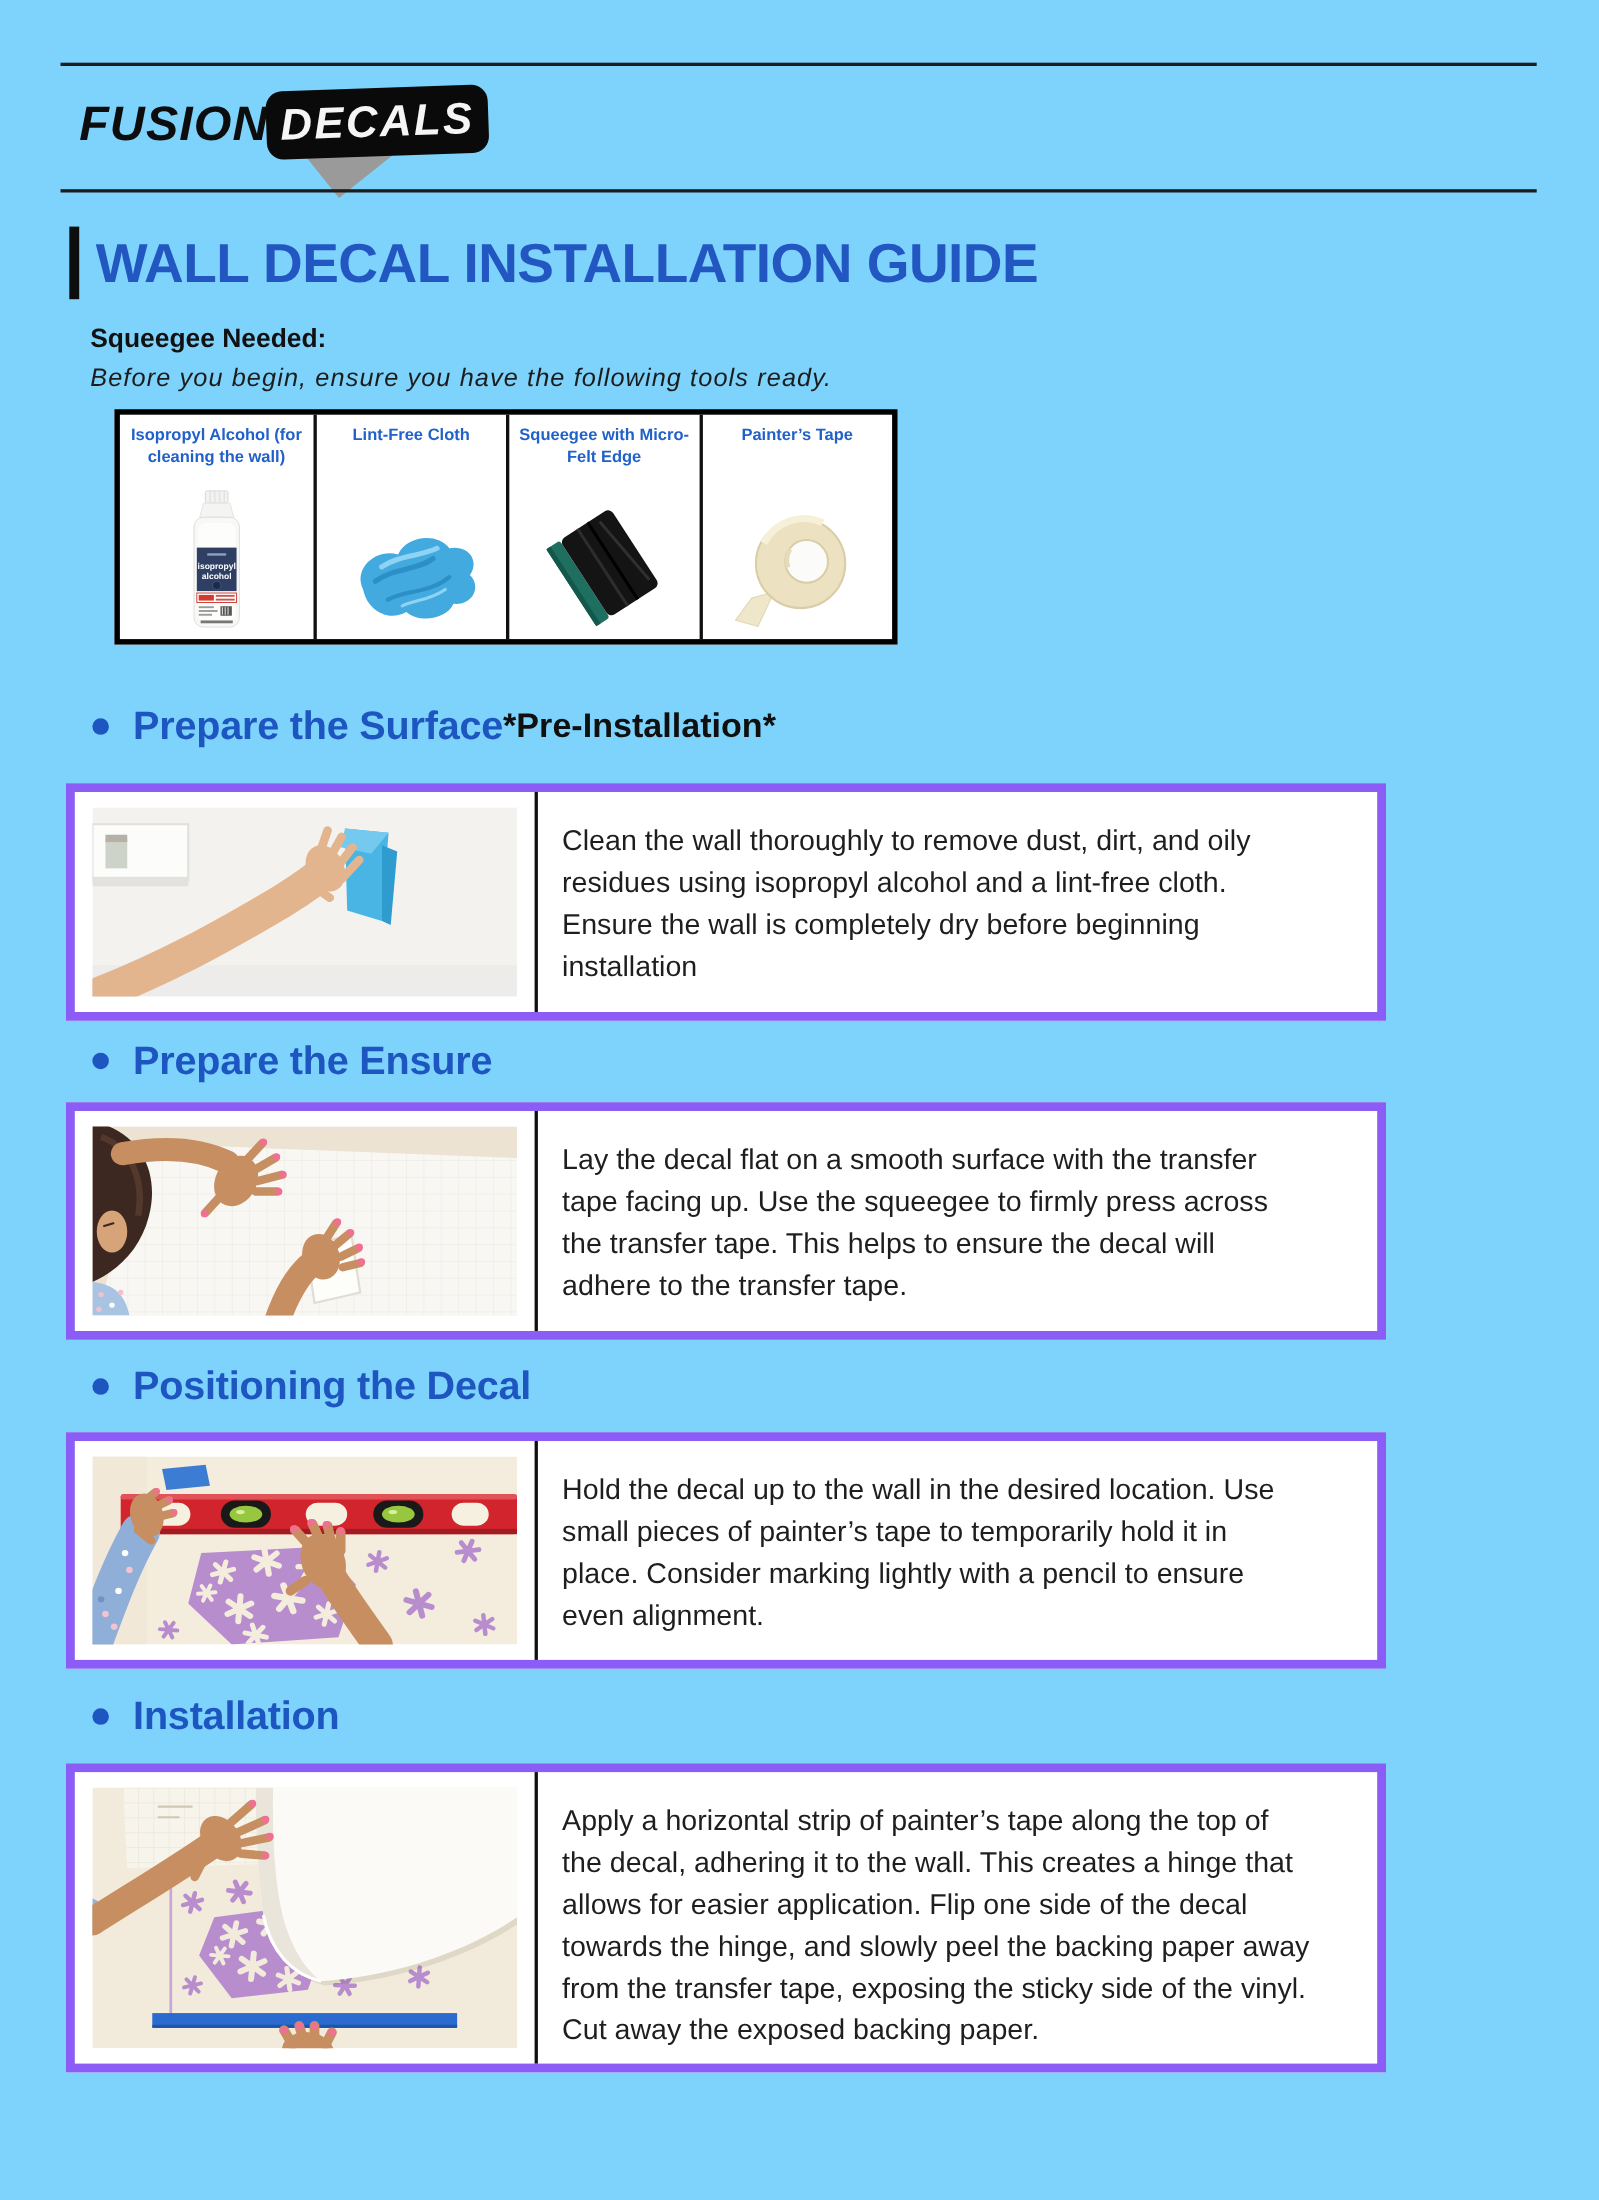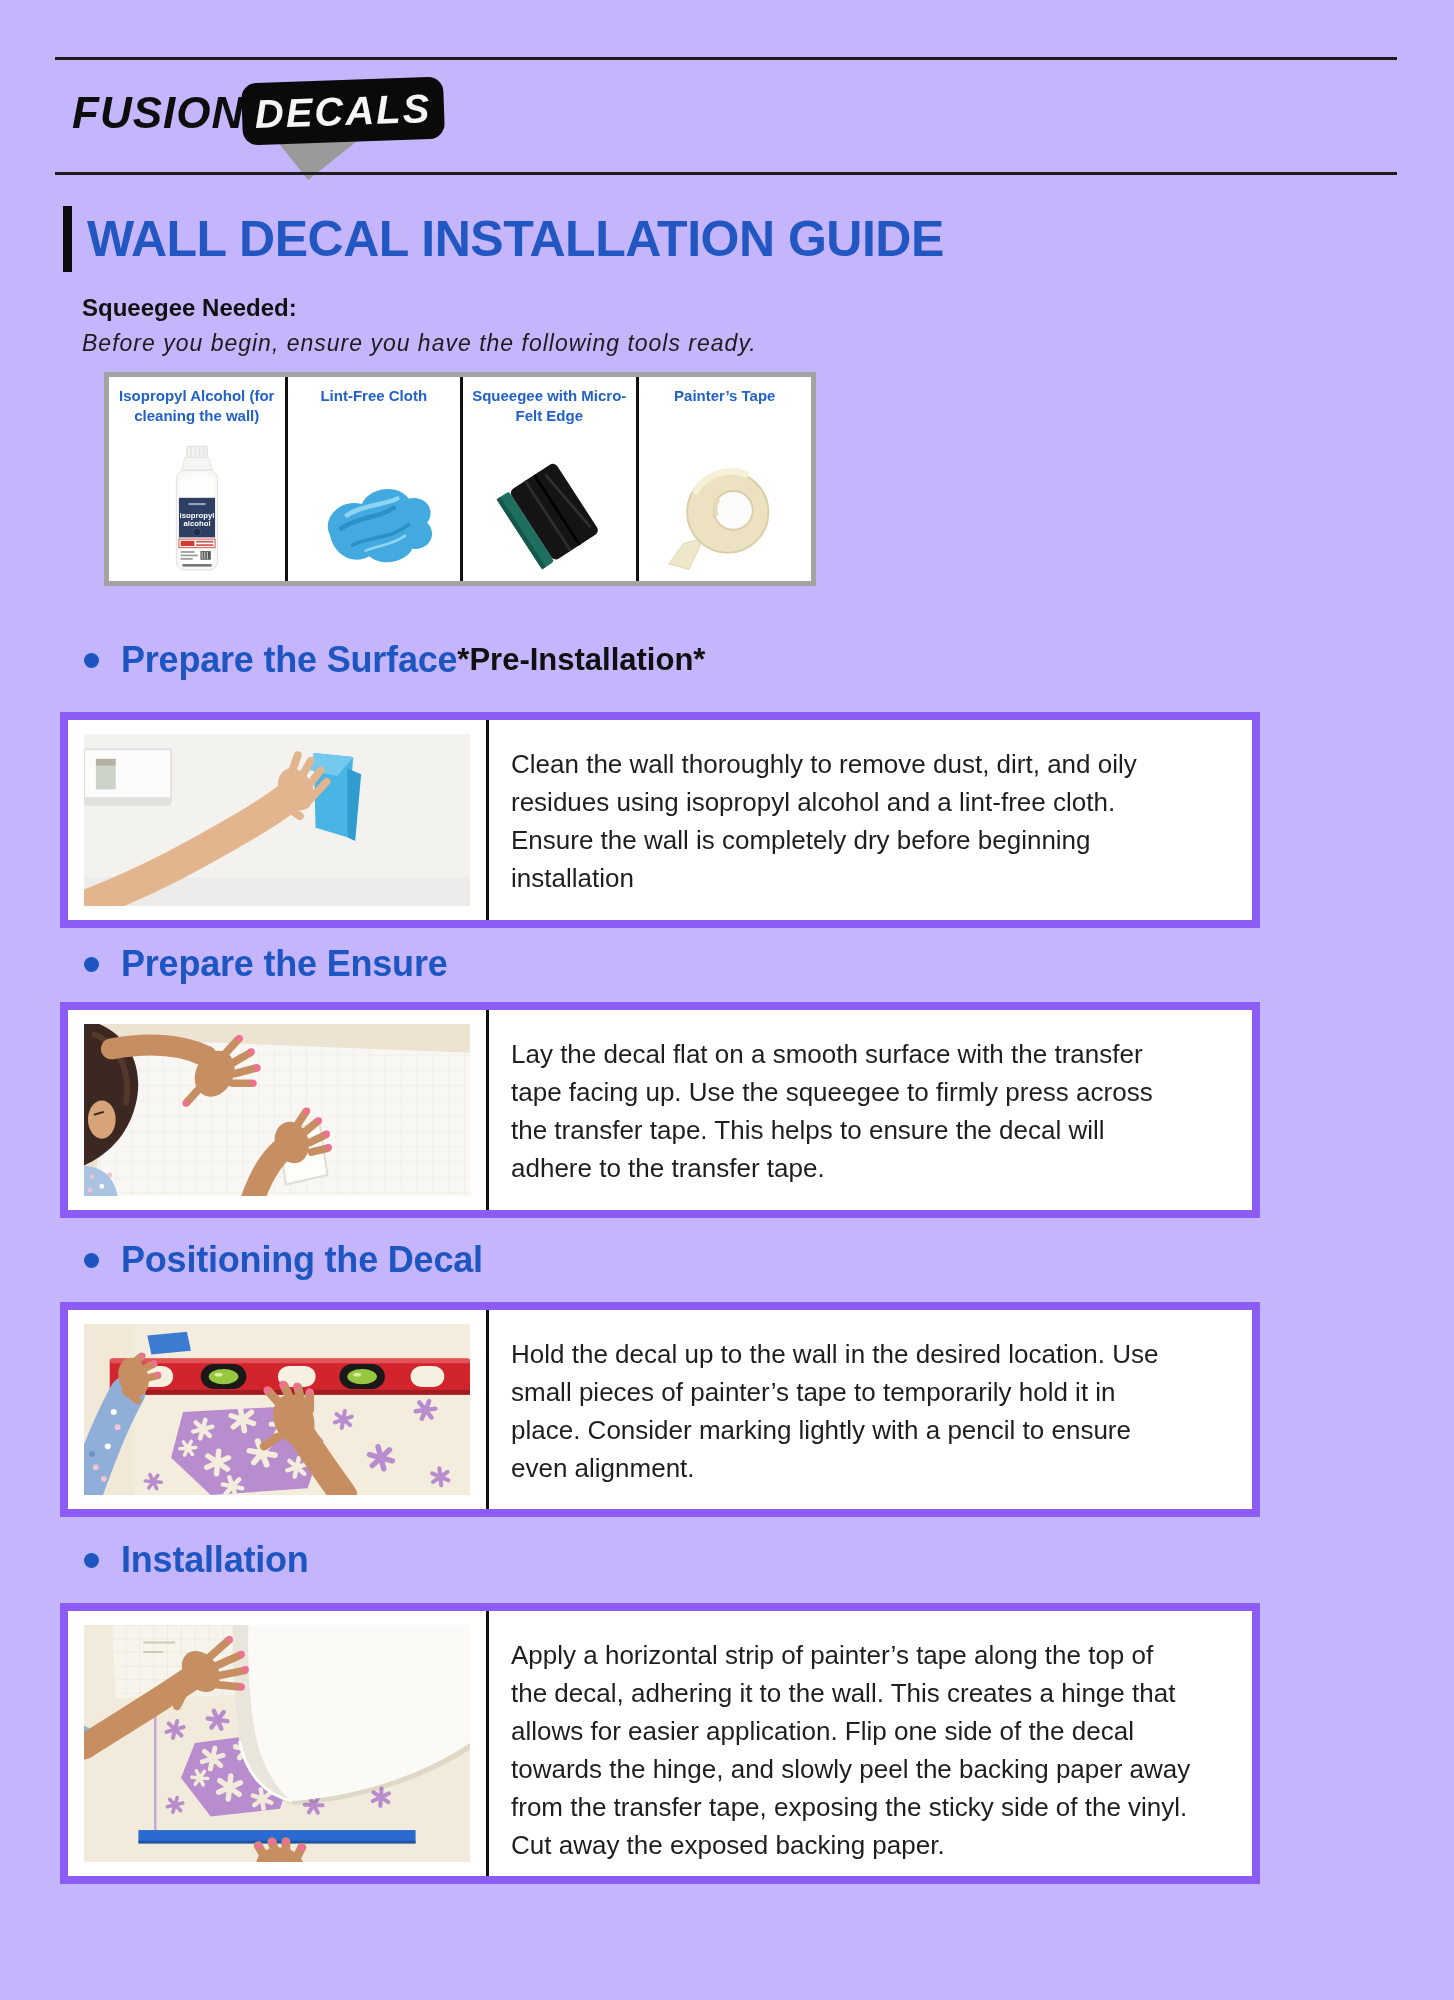--- a/index.html
+++ b/index.html
@@ -1,18 +1,18 @@
 <!DOCTYPE html>
 <html style="--accent-blue: #1d55c1; --title-blue: #2257c2; --table-label-blue: #2161c9; --level-red: #d2242c; --decal-purple: #b88dcd; --painter-tape-blue: #2b6ace; --cloth-blue: #42aadf;"><head>
 <meta charset="utf-8">
 <style>
   html,body{margin:0;padding:0;background:#ffffff;}
   *{box-sizing:border-box;}
   .page{
-    position:relative;width:1454px;height:2000px;background:#c4b5fd;
+    position:relative;width:1454px;height:2000px;background:#7dd3fc;
     font-family:"Liberation Sans",sans-serif;color:#151515;overflow:hidden;
   }
   .rule{position:absolute;left:55px;width:1342px;height:3px;background:#1c1c1c;}
   .rule-top{top:57px;}
   .rule-2{top:172px;}
 
   
   .logo{position:absolute;left:72px;top:64px;width:390px;height:118px;}
   .logo-fusion{
     position:absolute;left:0;top:24px;font-size:44px;font-weight:bold;font-style:italic;
@@ -37,21 +37,21 @@
     margin:0;font-size:50px;line-height:66px;font-weight:800;letter-spacing:-0.5px;
     color:var(--title-blue,#2257c2);
   }
 
   .mat-heading{position:absolute;left:82px;top:294px;font-size:24px;font-weight:bold;color:#111;}
   .mat-intro{position:absolute;left:82px;top:330px;font-size:23px;font-style:italic;letter-spacing:1px;color:#1c1c1c;}
 
   
   .mat-table{
     position:absolute;left:104px;top:372px;width:712px;height:214px;background:#fff;
-    border:5px solid #a3a3a3;display:grid;grid-template-columns:repeat(4,1fr);
+    border:5px solid #000000;display:grid;grid-template-columns:repeat(4,1fr);
   }
   .mat-cell{border-left:3px solid #101010;display:flex;flex-direction:column;align-items:center;overflow:hidden;}
   .mat-cell:first-child{border-left:none;}
   .mat-label{
     padding:9px 8px 2px;font-size:15px;font-weight:bold;line-height:1.3;text-align:center;
     color:var(--table-label-blue,#2161c9);
   }
   .mat-icon{flex:1;display:flex;align-items:flex-end;justify-content:center;padding-bottom:6px;}
 
   

